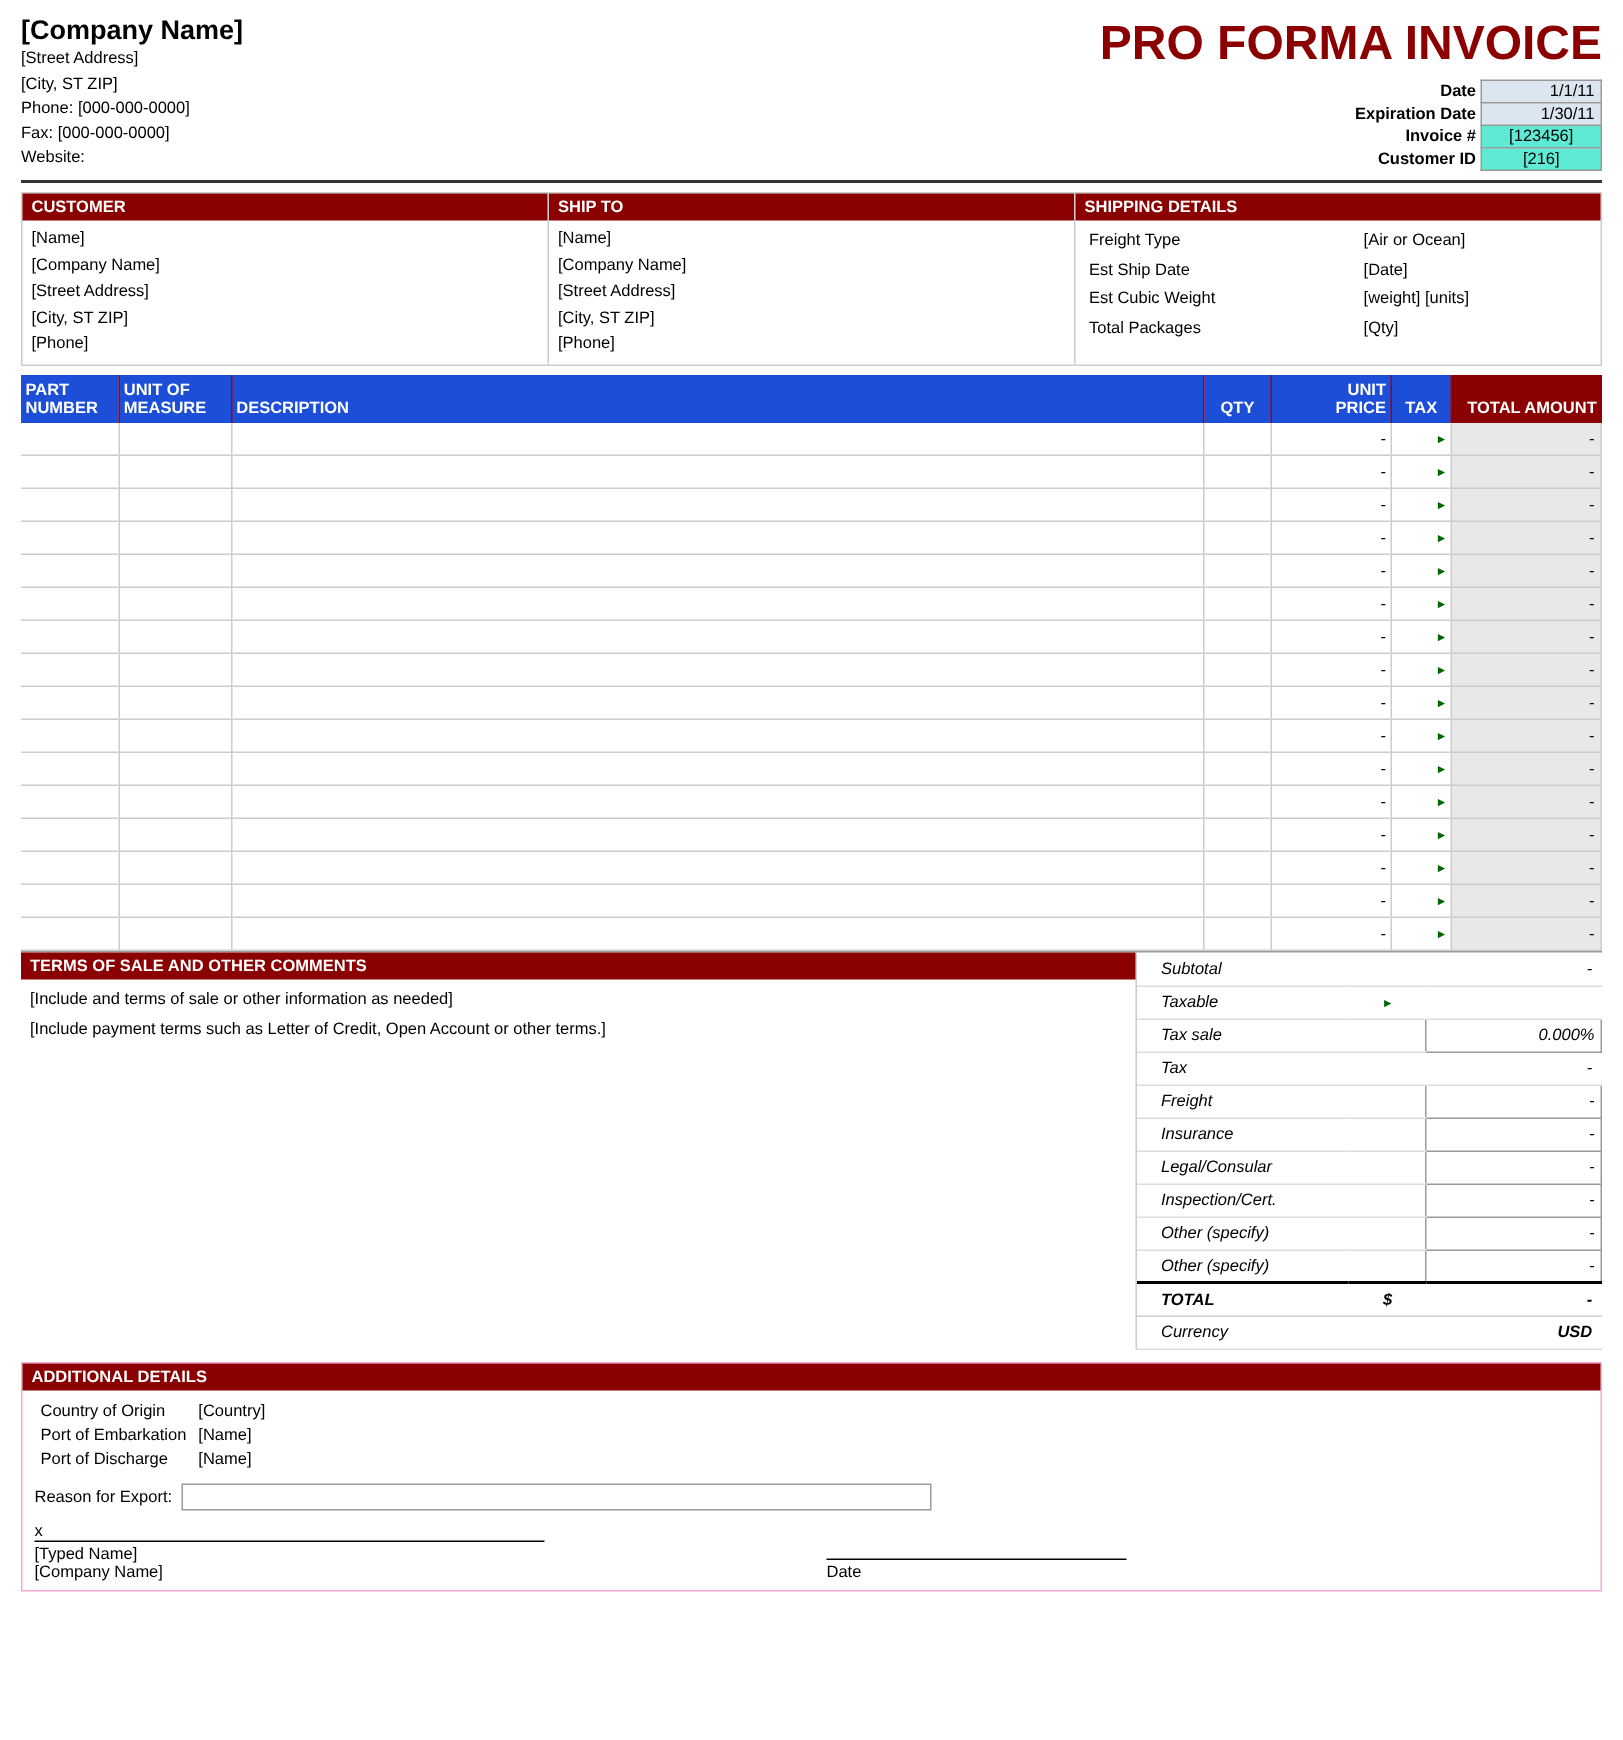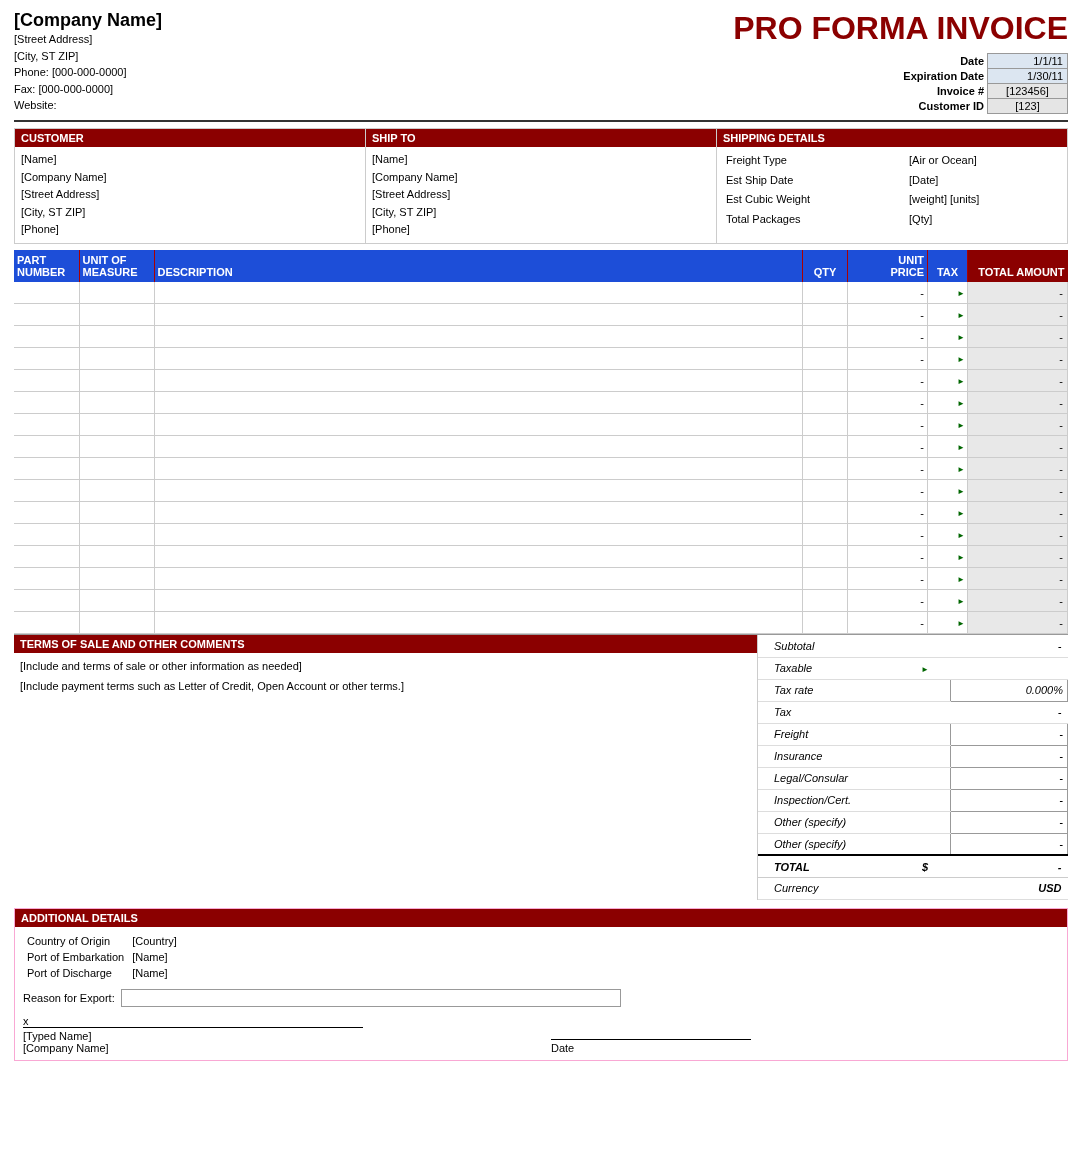--- a/index.html
+++ b/index.html
@@ -45,21 +45,21 @@
     .invoice-meta-table .label-cell { font-weight: bold; }
     .invoice-meta-table .value-cell {
       border: 1px solid #999;
       background: #dce6f1;
       min-width: 80px;
       text-align: right;
       padding-right: 4px;
     }
     .invoice-meta-table .value-cell-white {
       border: 1px solid #999;
-      background: #e5e5e5;
+      background: #5eead4;
       min-width: 80px;
       text-align: center;
       padding: 1px 4px;
     }
 
     
     .info-section {
       display: flex;
       gap: 0;
       margin-bottom: 6px;
@@ -274,21 +274,21 @@
       <tr>
         <td class="label-cell">Expiration Date</td>
         <td class="value-cell">1/30/11</td>
       </tr>
       <tr>
         <td class="label-cell">Invoice #</td>
         <td class="value-cell-white">[123456]</td>
       </tr>
       <tr>
         <td class="label-cell">Customer ID</td>
-        <td class="value-cell-white">[123]</td>
+        <td class="value-cell-white">[216]</td>
       </tr>
     </tbody>
       </table>
   </div>
 </div>
 
 <div class="info-section">
   <div class="info-col">
     <div class="info-col-header">CUSTOMER</div>
     <div class="info-col-body">
@@ -543,21 +543,21 @@
             <td class="s-label">Subtotal</td>
             <td></td>
             <td class="s-value dash-value" style="text-align:right;padding-right:6px;">-</td>
           </tr>
           <tr>
             <td class="s-label">Taxable</td>
             <td style="text-align:center;"><span style="color:#006600;font-size:8px;">►</span></td>
             <td class="s-value"></td>
           </tr>
           <tr>
-            <td class="s-label">Tax rate</td>
+            <td class="s-label">Tax sale</td>
             <td></td>
             <td class="s-value-bordered" style="border:1px solid #999;text-align:right;padding-right:4px;">0.000%</td>
           </tr>
           <tr>
             <td class="s-label">Tax</td>
             <td></td>
             <td class="s-value dash-value" style="text-align:right;padding-right:6px;">-</td>
           </tr>
           <tr>
             <td class="s-label">Freight</td>

